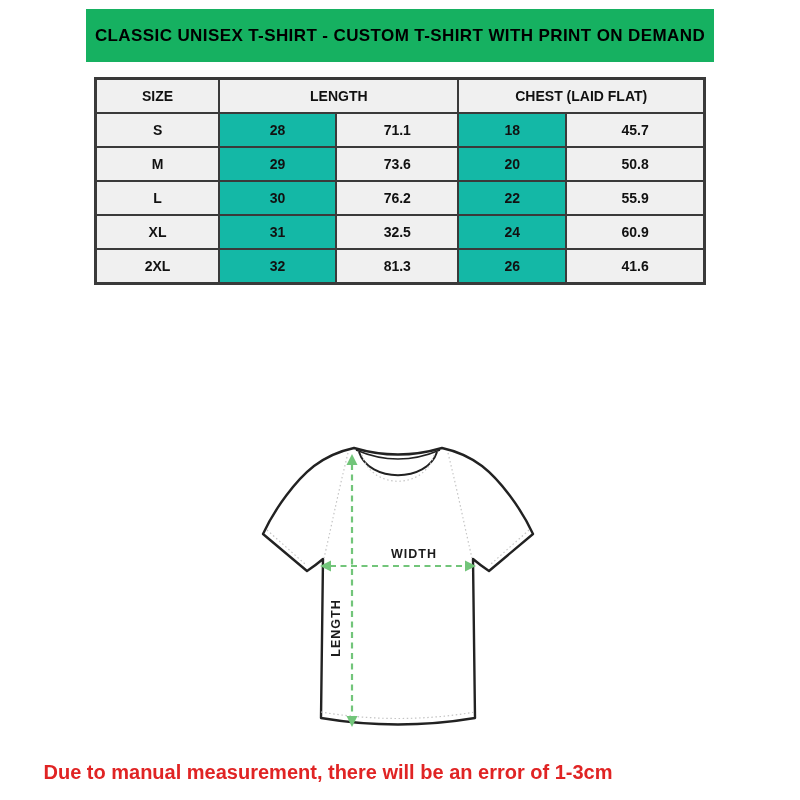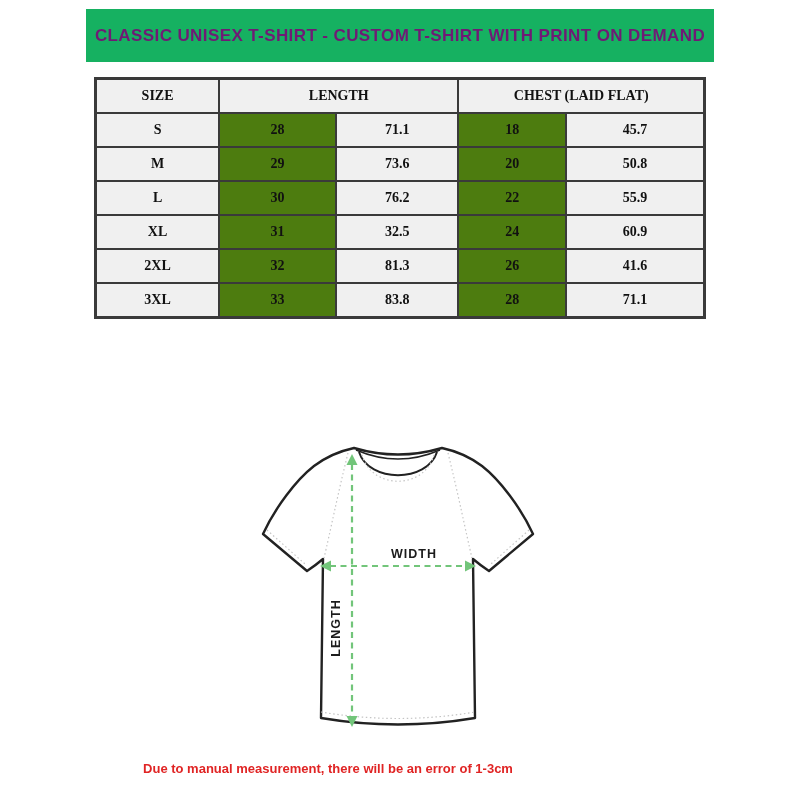--- a/index.html
+++ b/index.html
@@ -16,54 +16,54 @@
     font-family:"Liberation Sans", sans-serif;
     color:var(--ink);
     position:relative;overflow:hidden;
   }
   .banner{
     position:absolute;top:9px;left:50%;transform:translateX(-50%);
     width:628px;height:53px;background:var(--green);
     display:flex;align-items:center;justify-content:center;
   }
   .banner h1{
-    margin:12px;color:#701a75;font-size:17px;font-weight:700;letter-spacing:.4px;
+    margin:12px;color:#000000;font-size:17px;font-weight:700;letter-spacing:.4px;
     white-space:nowrap;
   }
   table.size-chart{
     position:absolute;top:77px;left:50%;transform:translateX(-50%);
     width:612px;border-collapse:collapse;table-layout:fixed;
     font-size:14px;font-weight:700;text-align:center;color:#111;
   }
   table.size-chart th, table.size-chart td{
     border:2px solid var(--border);
-    height:32px;padding:0;font-weight:700;font-family:Liberation Serif, serif;
+    height:32px;padding:0;font-weight:700;
   }
   table.size-chart{border:3px solid var(--border);}
   table.size-chart thead th{background:var(--cell-gray);}
-  table.size-chart tbody td{background:#4d7c0f;}
+  table.size-chart tbody td{background:#14b8a6;}
   table.size-chart tbody td:nth-child(1),
   table.size-chart tbody td:nth-child(3),
   table.size-chart tbody td:nth-child(5){background:var(--cell-gray);}
   .diagram{
     position:absolute;left:250px;top:438px;width:300px;height:314px;
   }
   .diagram svg{display:block;width:100%;height:100%;}
   .tee-outline{fill:#ffffff;stroke:#222222;stroke-width:2.4;stroke-linejoin:round;}
   .tee-line{fill:none;stroke:#222222;}
   .stitch{fill:none;stroke:#c4c4c4;stroke-width:1.2;stroke-dasharray:1.5 2.6;}
   .arrow-line{fill:none;stroke:var(--arrow-green);stroke-width:2.2;stroke-dasharray:6 4.5;}
   .arrow-head{fill:var(--arrow-green);stroke:none;}
   .dim-label{
     font-family:"Liberation Sans", sans-serif;
     font-size:12.5px;font-weight:700;fill:#1c1c1c;letter-spacing:1px;
   }
   .note{
     position:absolute;top:761px;left:0;width:656px;text-align:center;
-    color:var(--note-red);font-size:13px;font-weight:700;
+    color:var(--note-red);font-size:20px;font-weight:700;
   }
 </style>
 </head>
 <body>
 
 <div class="banner">
   <h1>CLASSIC UNISEX T-SHIRT - CUSTOM T-SHIRT WITH PRINT ON DEMAND</h1>
 </div>
 
 <table class="size-chart">
@@ -110,27 +110,20 @@
         <td>24</td>
         <td>60.9</td>
       </tr>
       <tr>
         <td>2XL</td>
         <td>32</td>
         <td>81.3</td>
         <td>26</td>
         <td>41.6</td>
       </tr>
-      <tr>
-        <td>3XL</td>
-        <td>33</td>
-        <td>83.8</td>
-        <td>28</td>
-        <td>71.1</td>
-      </tr>
     </tbody>
 </table>
 
 <div class="diagram">
   <svg viewBox="0 0 300 314" xmlns="http://www.w3.org/2000/svg">
 
     <path class="tee-outline" d="M104,10
          C90,13 76,19 64,28
          C46,42 25,70 13,96
          L57,133

